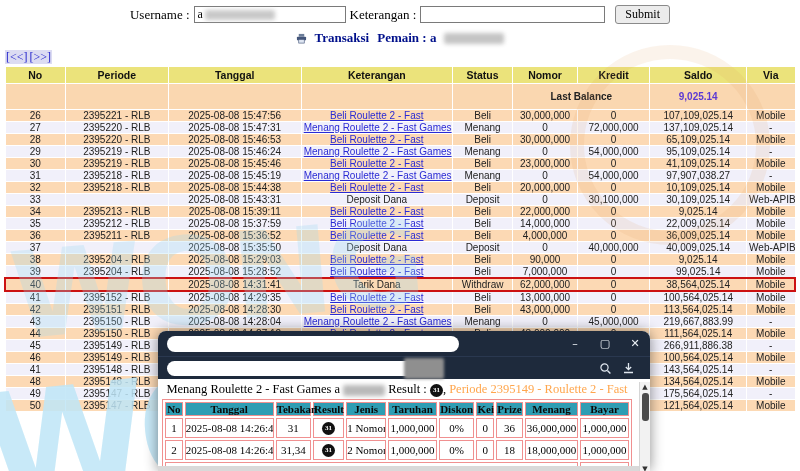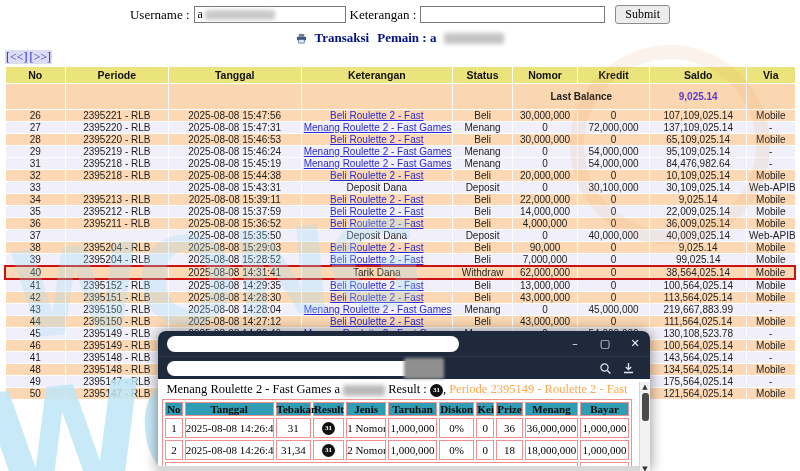--- a/index.html
+++ b/index.html
@@ -215,29 +215,40 @@
         <td class="c-no">29</td>
         <td class="c-periode">2395219 - RLB</td>
         <td class="c-tanggal">2025-08-08 15:46:24</td>
         <td class="c-ket link">Menang Roulette 2 - Fast Games</td>
         <td class="c-status">Menang</td>
         <td class="c-debet">0</td>
         <td class="c-kredit">54,000,000</td>
         <td class="c-saldo">95,109,025.14</td>
         <td class="c-via">-</td>
       </tr>
+      <tr class="peach">
+        <td class="c-no">30</td>
+        <td class="c-periode">2395219 - RLB</td>
+        <td class="c-tanggal">2025-08-08 15:45:46</td>
+        <td class="c-ket link">Beli Roulette 2 - Fast</td>
+        <td class="c-status">Beli</td>
+        <td class="c-debet">23,000,000</td>
+        <td class="c-kredit">0</td>
+        <td class="c-saldo">41,109,025.14</td>
+        <td class="c-via">Mobile</td>
+      </tr>
       <tr class="light">
         <td class="c-no">31</td>
         <td class="c-periode">2395218 - RLB</td>
         <td class="c-tanggal">2025-08-08 15:45:19</td>
         <td class="c-ket link">Menang Roulette 2 - Fast Games</td>
         <td class="c-status">Menang</td>
         <td class="c-debet">0</td>
         <td class="c-kredit">54,000,000</td>
-        <td class="c-saldo">84,476,982.64</td>
+        <td class="c-saldo">97,907,038.27</td>
         <td class="c-via">-</td>
       </tr>
       <tr class="peach">
         <td class="c-no">32</td>
         <td class="c-periode">2395218 - RLB</td>
         <td class="c-tanggal">2025-08-08 15:44:38</td>
         <td class="c-ket link">Beli Roulette 2 - Fast</td>
         <td class="c-status">Beli</td>
         <td class="c-debet">20,000,000</td>
         <td class="c-kredit">0</td>
@@ -377,21 +388,21 @@
         <td class="c-via">Mobile</td>
       </tr>
       <tr class="light">
         <td class="c-no">45</td>
         <td class="c-periode">2395149 - RLB</td>
         <td class="c-tanggal">2025-08-08 14:26:46</td>
         <td class="c-ket link">Menang Roulette 2 - Fast Games</td>
         <td class="c-status">Menang</td>
         <td class="c-debet">0</td>
         <td class="c-kredit">54,000,000</td>
-        <td class="c-saldo">130,108,523.78</td>
+        <td class="c-saldo">266,911,886.38</td>
         <td class="c-via">-</td>
       </tr>
       <tr class="peach">
         <td class="c-no">46</td>
         <td class="c-periode">2395149 - RLB</td>
         <td class="c-tanggal">2025-08-08 14:26:04</td>
         <td class="c-ket link">Beli Roulette 2 - Fast</td>
         <td class="c-status">Beli</td>
         <td class="c-debet">43,000,000</td>
         <td class="c-kredit">0</td>

